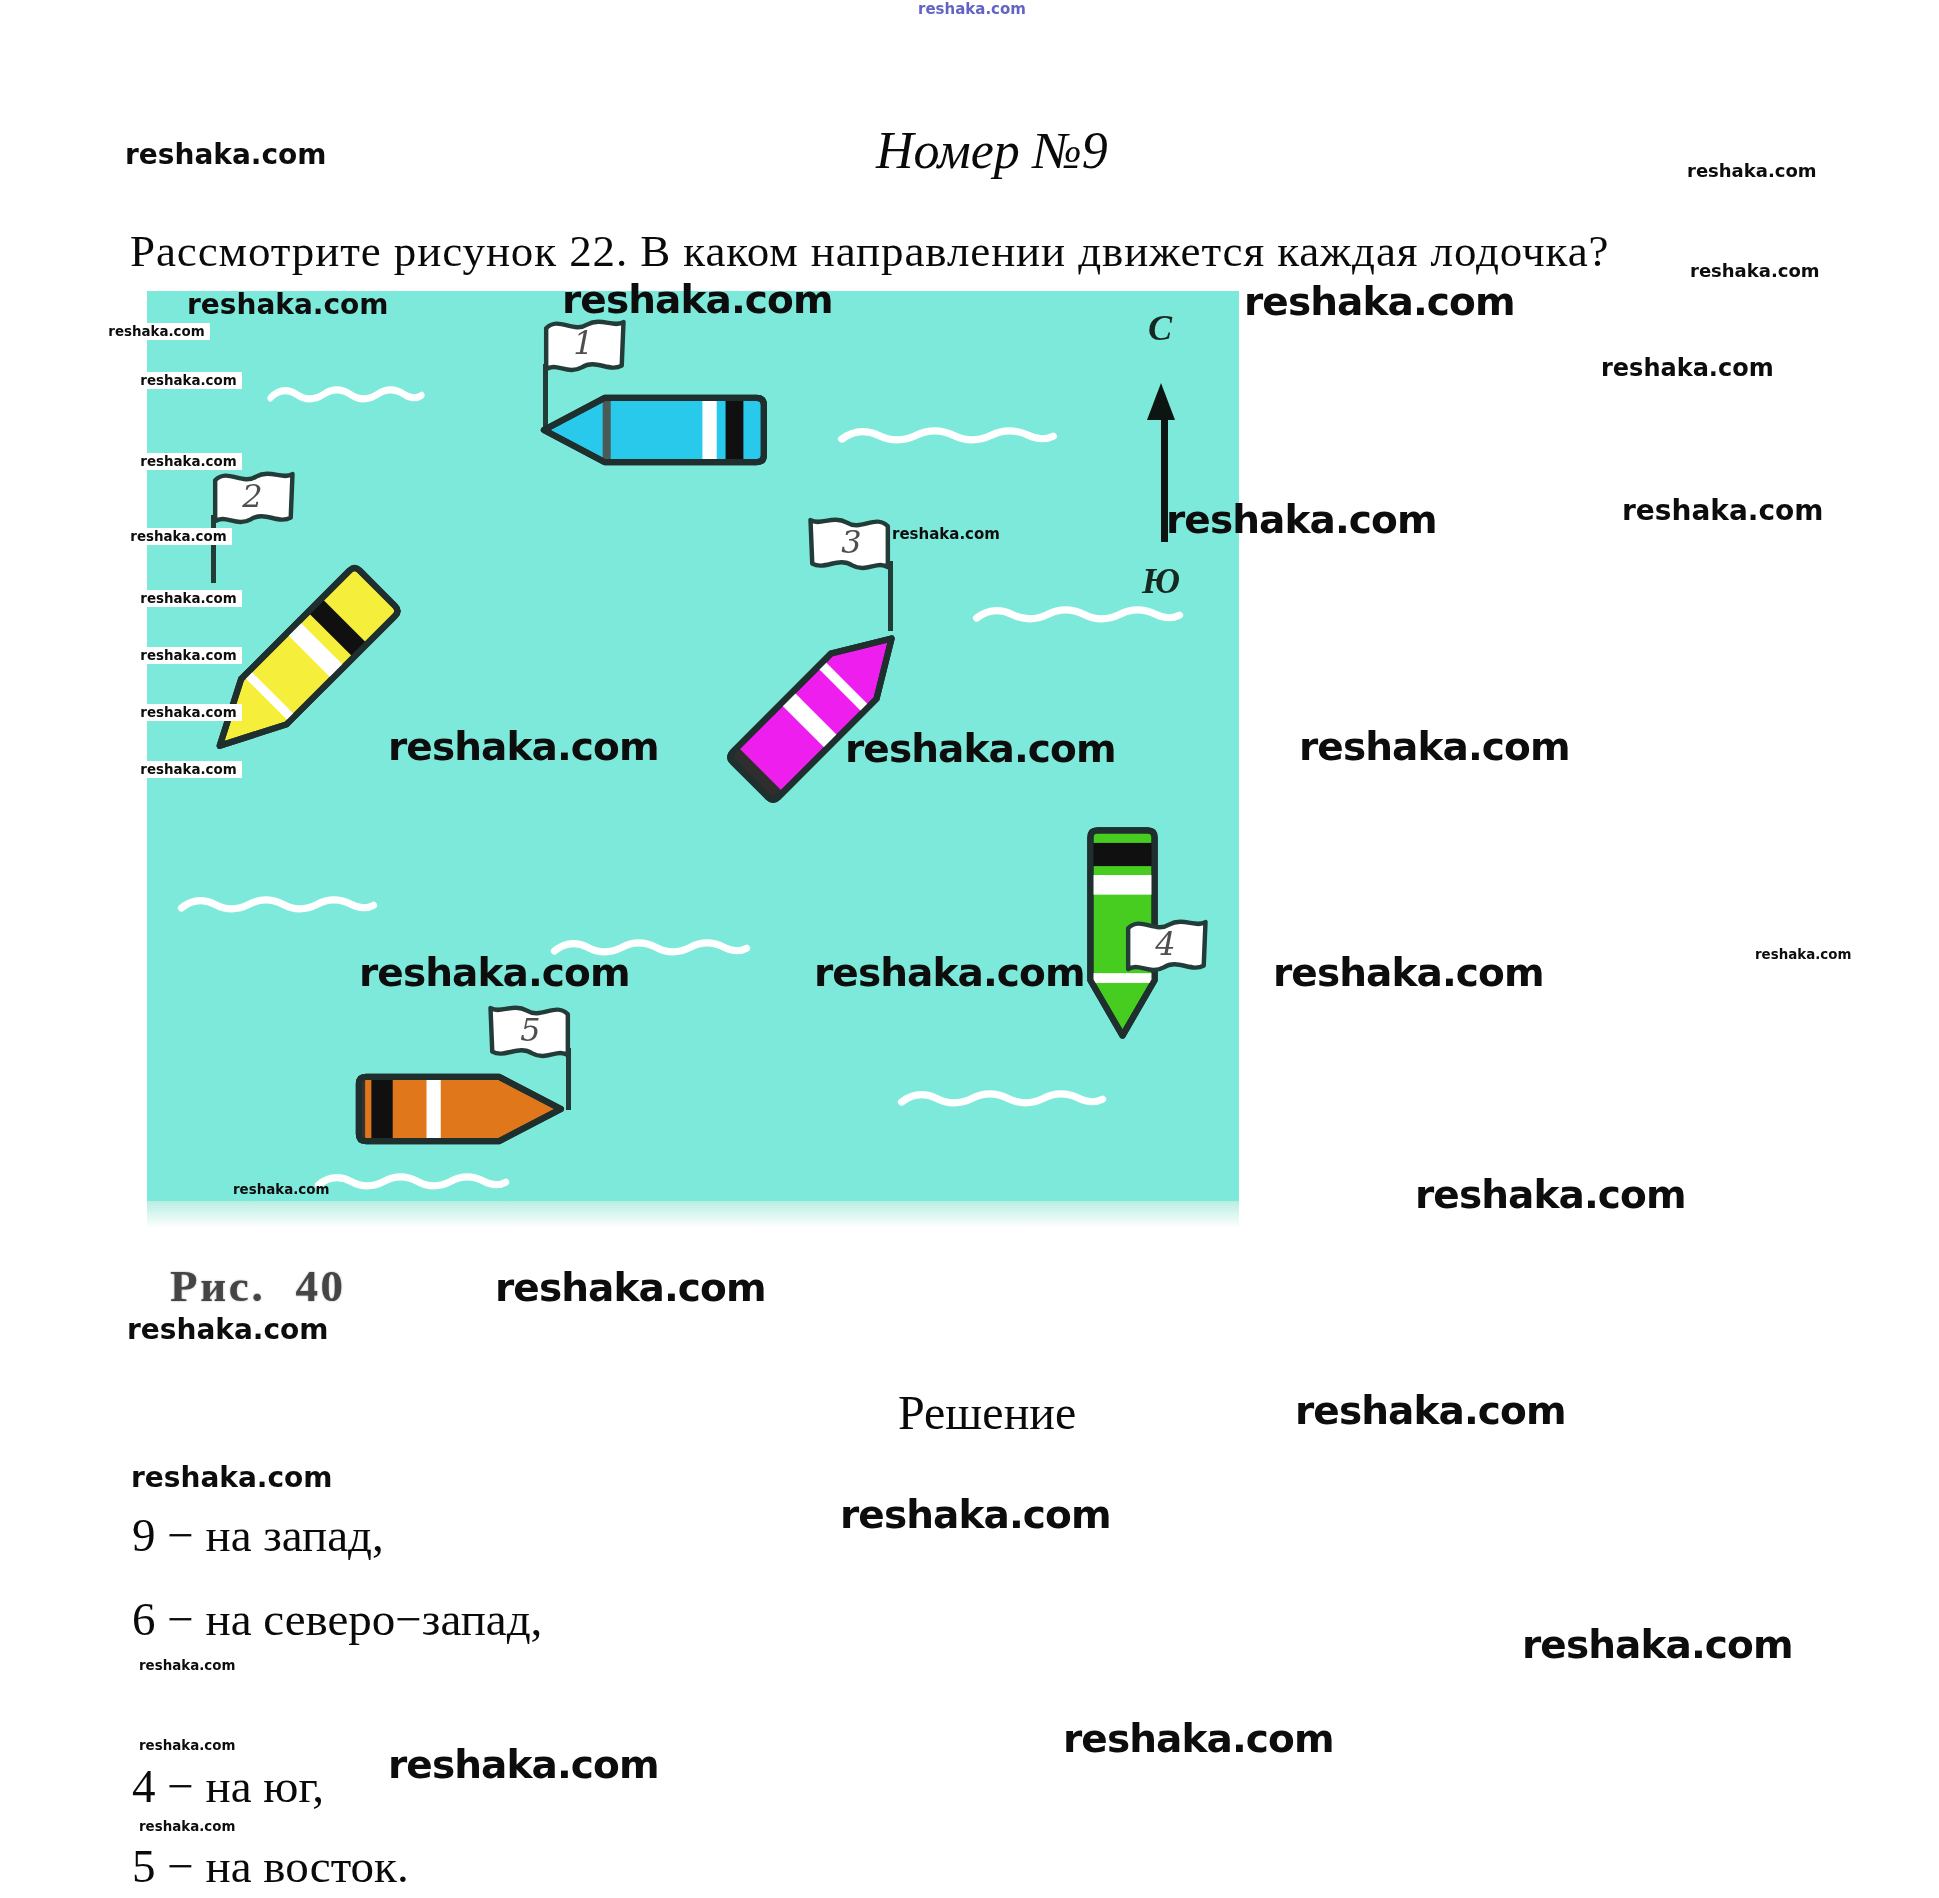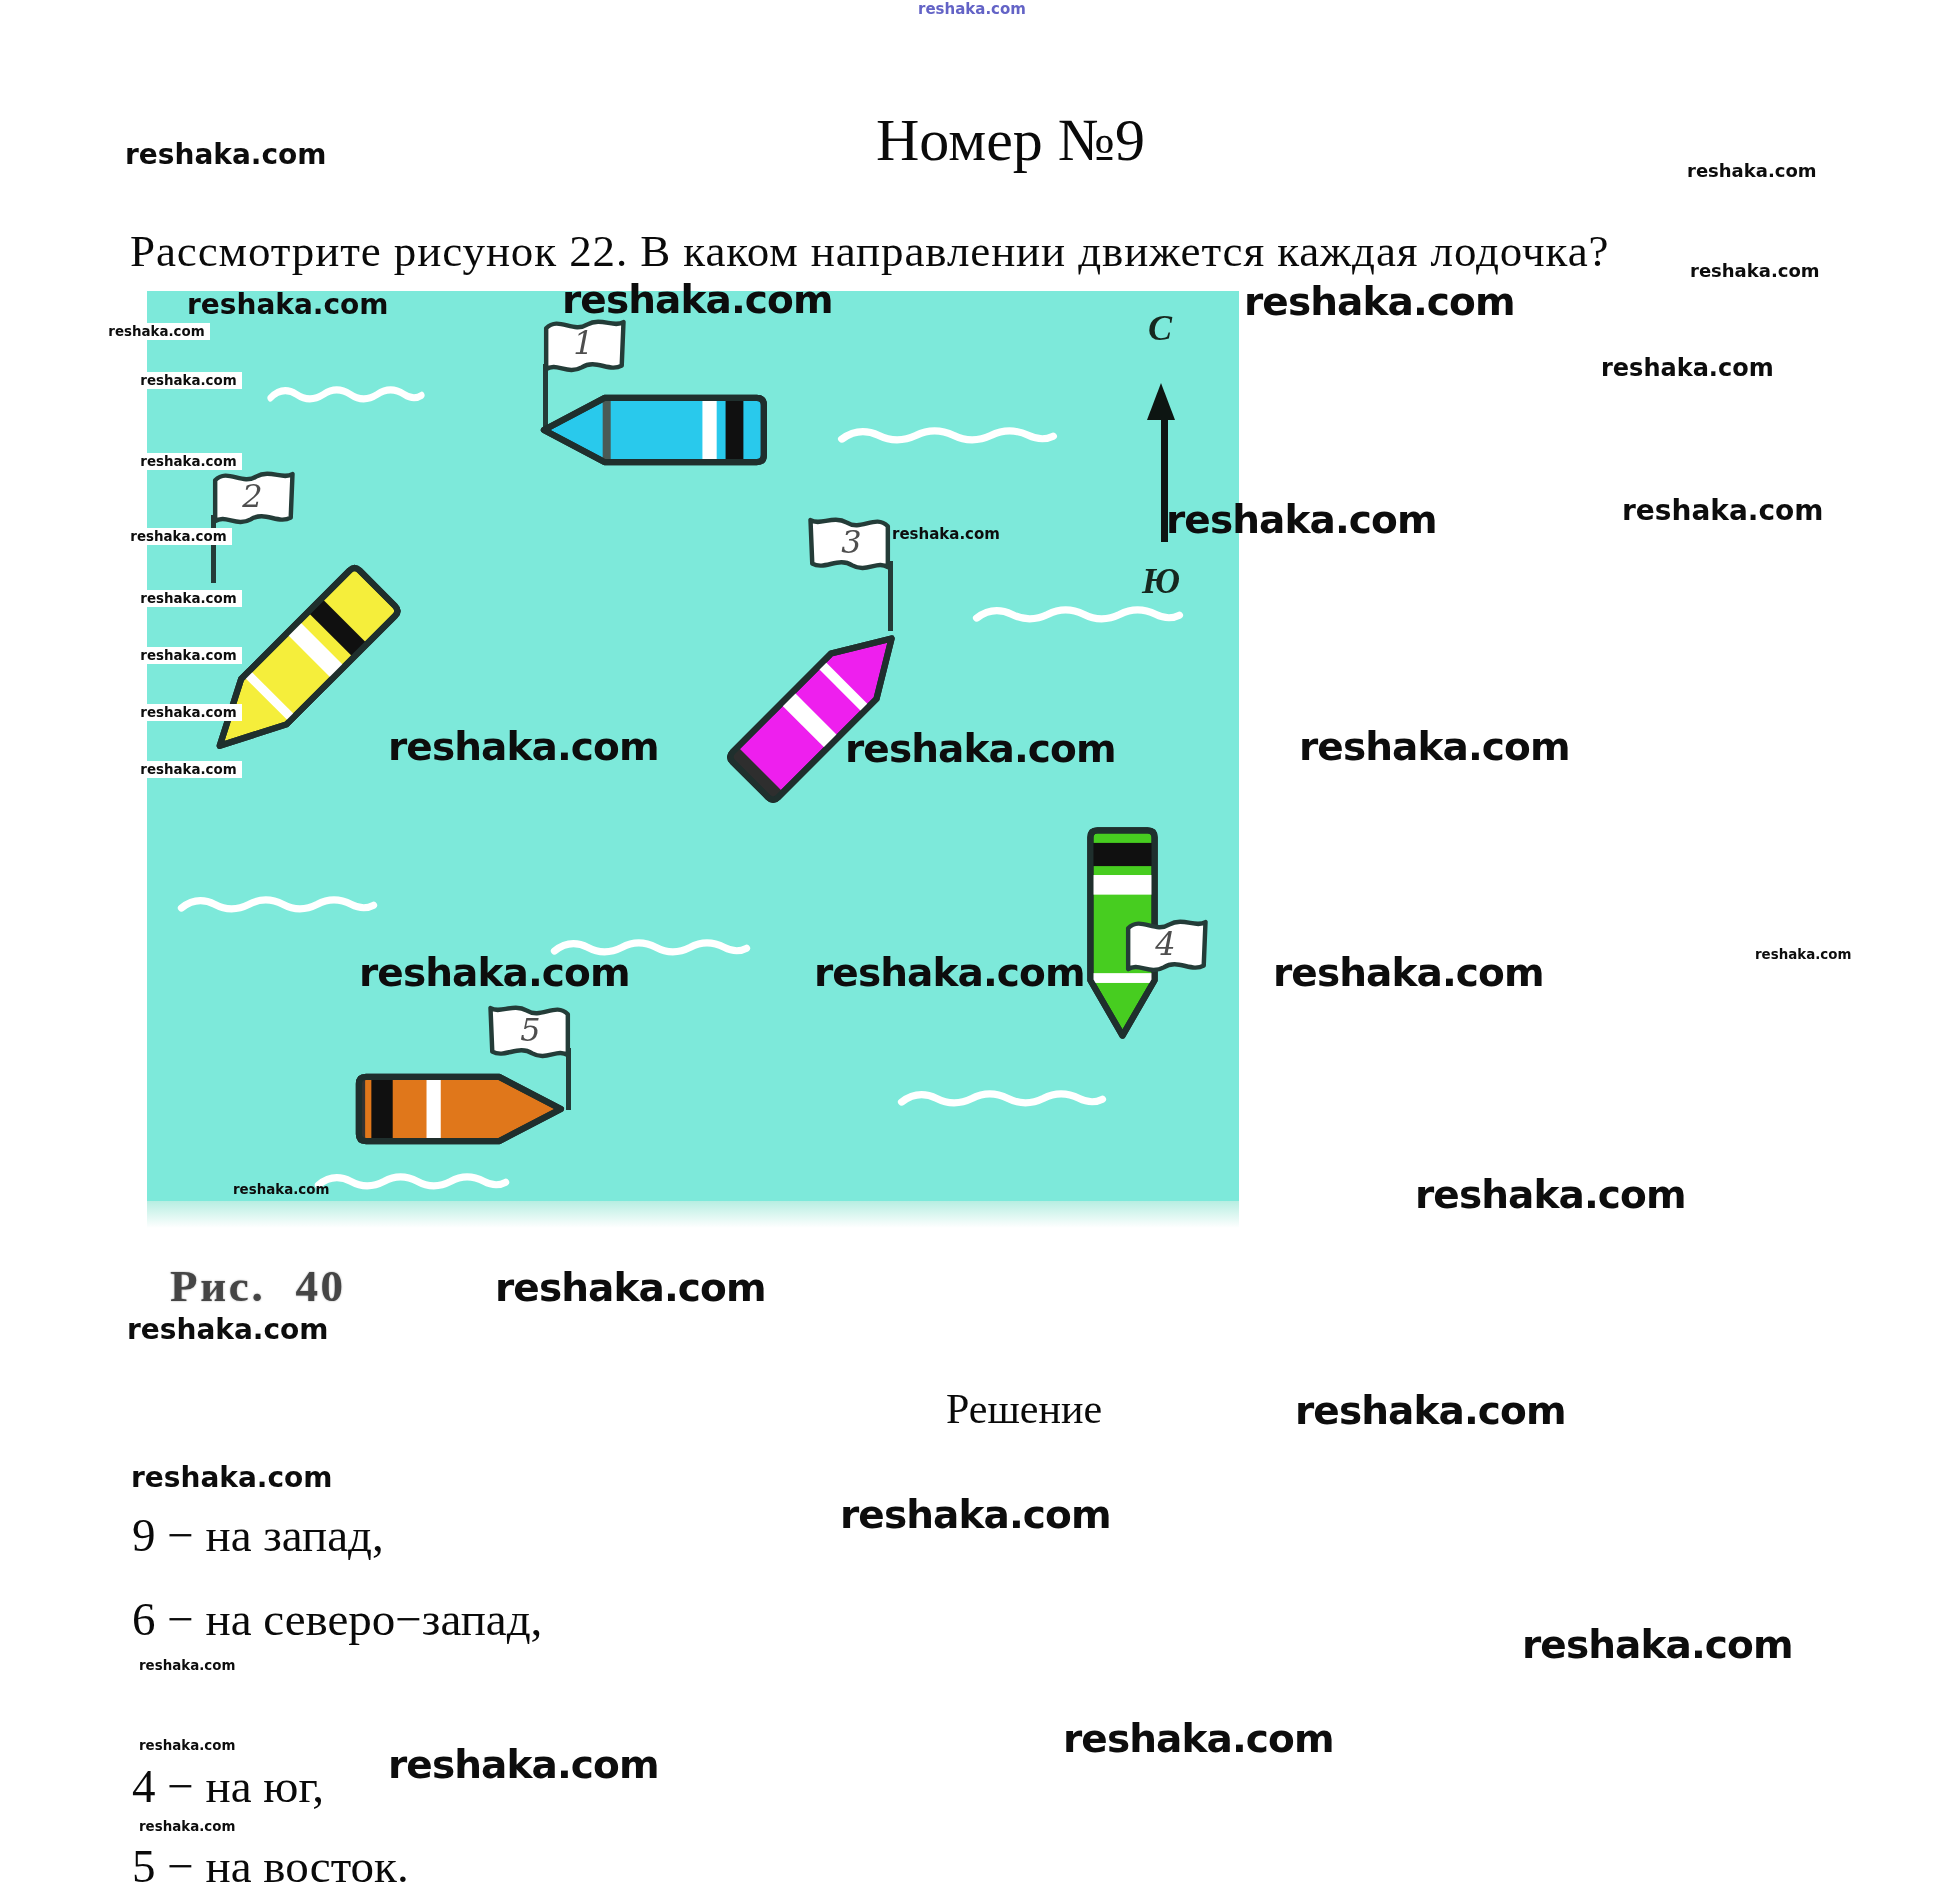--- a/index.html
+++ b/index.html
@@ -10,27 +10,27 @@
       white-space:nowrap;z-index:6;font-weight:600;line-height:1;}
   .lg{font-size:39px;letter-spacing:-0.9px;}
   .md{font-size:28px;}
   .sm{font-size:18px;}
   .sm2{font-size:24px;}
   .xs{font-size:13.4px;}
   .xs2{font-size:15px;}
   .box{background:#ffffff;padding:1.8px 5.3px;}
   .blue{font-size:15px;font-weight:700;color:#5353c0;opacity:.9;}
   
-  .title{position:absolute;left:876px;top:106px;font-size:60px;z-index:2;}
+  .title{position:absolute;left:876px;top:121px;font-size:52px;z-index:2;font-style:italic;}
   .question{position:absolute;left:130px;top:225px;font-size:45px;letter-spacing:0.9px;
             white-space:nowrap;z-index:2;}
   .caption{position:absolute;left:170px;top:1260px;font-size:45px;font-weight:bold;
            color:#454545;letter-spacing:2.7px;word-spacing:16px;z-index:2;
            text-shadow:0 0 1.8px rgba(80,80,80,.6);}
-  .sol-head{position:absolute;left:946px;top:1385px;font-size:42px;z-index:2;}
+  .sol-head{position:absolute;left:898px;top:1385px;font-size:48px;z-index:2;}
   .answer{position:absolute;left:132px;font-size:47px;white-space:nowrap;z-index:2;}
   
   .figure{position:absolute;left:147px;top:291px;width:1092px;height:911px;
           background:#7de9da;z-index:1;}
   .figure-fade{position:absolute;left:147px;top:1201px;width:1092px;height:27px;
                background:linear-gradient(#b7eee2,#ffffff);z-index:1;}
   .wave{position:absolute;z-index:2;}
   .boat{position:absolute;z-index:4;}
   .pole{position:absolute;width:4.5px;background:#243c38;z-index:3;}
   .flag-banner{position:absolute;z-index:5;}

